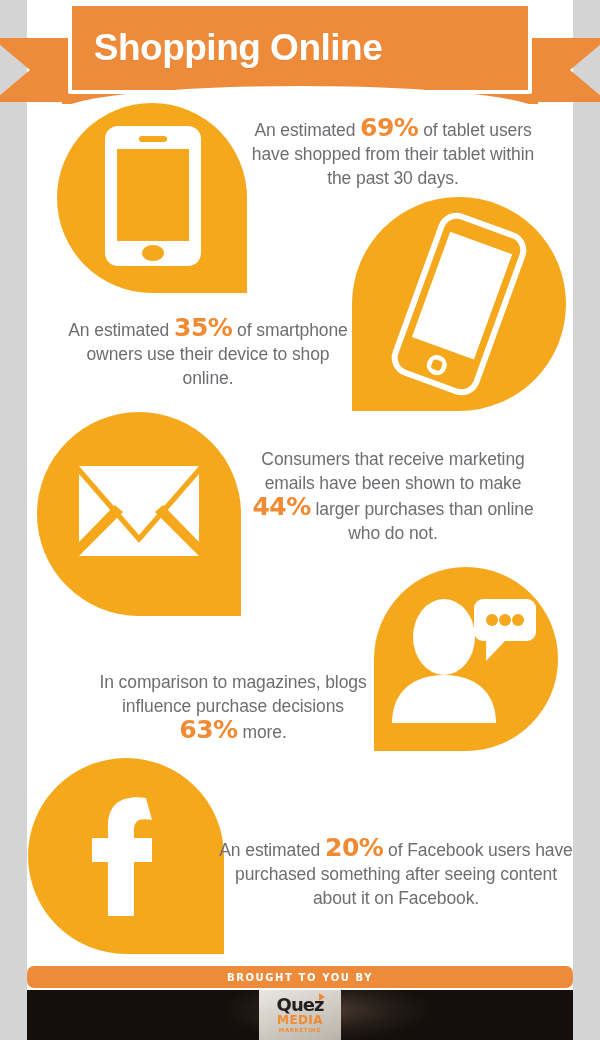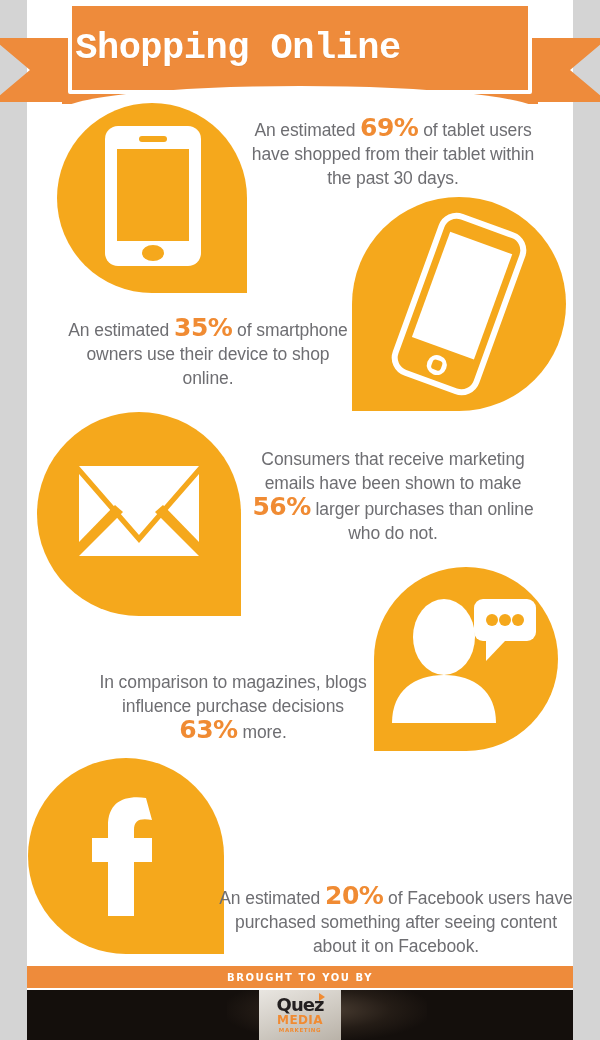--- a/index.html
+++ b/index.html
@@ -75,21 +75,21 @@
   .ribbon-title {
     position: absolute;
     left: 0;
     top: 0;
     width: 476px;
     height: 96px;
     display: flex;
     align-items: center;
     justify-content: center;
     color: #ffffff;
-    font-family: Liberation Mono, monospace;
+    font-family: Liberation Sans, sans-serif;
     font-weight: bold;
     font-size: 37px;
     letter-spacing: -0.5px;
     text-shadow: 0 1px 0 rgba(0,0,0,0.06);
   }
   .ribbon-curve {
     position: absolute;
     left: 60px;
     top: 86px;
     width: 480px;
@@ -132,20 +132,21 @@
   .footer-bar {
     position: absolute;
     left: 27px;
     top: 966px;
     width: 546px;
     height: 22px;
     background: #ee8b3b;
     display: flex;
     align-items: center;
     justify-content: center;
+    border-radius: 7px;
   }
   .footer-bar span {
     color: #ffffff;
     font-family: "DejaVu Sans", sans-serif;
     font-weight: bold;
     font-size: 10px;
     letter-spacing: 1.6px;
   }
   .footer-dark {
     position: absolute;
@@ -262,21 +263,21 @@
   <div class="block">
     <div class="bubble br" style="left:37px; top:412px; width:204px; height:204px;">
       <svg class="icon-svg" width="204" height="204" viewBox="0 0 204 204">
         <rect x="42" y="54" width="120" height="90" fill="#ffffff"></rect>
         <path d="M42 54 L102 123 L162 54 L162 62 L102 131 L42 62 Z" fill="#f5a81c"></path>
         <path d="M42 144 L86 100 L78 93 L42 130 Z" fill="#f5a81c"></path>
         <path d="M162 144 L118 100 L126 93 L162 130 Z" fill="#f5a81c"></path>
       </svg>
     </div>
     <div class="stat-text" style="left:244px; top:447px; width:298px; text-align:center;">
-      <span>Consumers that receive marketing emails have been shown to make </span><span class="pct">56%</span><span> larger purchases than online who do not.</span>
+      <span>Consumers that receive marketing emails have been shown to make </span><span class="pct">44%</span><span> larger purchases than online who do not.</span>
     </div>
   </div>
 
   <div class="block">
     <div class="bubble bl" style="left:374px; top:567px; width:184px; height:184px;">
       <svg class="icon-svg" width="184" height="184" viewBox="0 0 184 184">
         <ellipse cx="70" cy="70" rx="31" ry="38" fill="#ffffff"></ellipse>
         <path d="M18 156 C18 124 40 108 70 108 C100 108 122 124 122 156 Z" fill="#ffffff"></path>
         <rect x="100" y="32" width="62" height="42" rx="9" ry="9" fill="#ffffff"></rect>
         <path d="M112 70 L112 94 L131 74 Z" fill="#ffffff"></path>
@@ -289,21 +290,21 @@
       <span>In comparison to magazines, blogs influence purchase decisions </span><span class="pct">63%</span><span> more.</span>
     </div>
   </div>
 
   <div class="block">
     <div class="bubble br" style="left:28px; top:758px; width:196px; height:196px;">
       <svg class="icon-svg" width="196" height="196" viewBox="0 0 196 196">
         <path d="M118 40 C96 37 80 44 80 68 L80 80 L64 80 L64 104 L80 104 L80 158 L106 158 L106 104 L124 104 L124 80 L106 80 L106 72 C106 62 112 60 124 62 Z" fill="#ffffff"></path>
       </svg>
     </div>
-    <div class="stat-text" style="left:218px; top:884px; width:356px; text-align:center;">
+    <div class="stat-text" style="left:218px; top:836px; width:356px; text-align:center;">
       <span>An estimated </span><span class="pct">20%</span><span> of Facebook users have purchased something after seeing content about it on Facebook.</span>
     </div>
   </div>
 
   <div class="footer-bar">
     <span>BROUGHT TO YOU BY</span>
   </div>
 
   <div class="footer-dark">
     <div class="sheen"></div>

